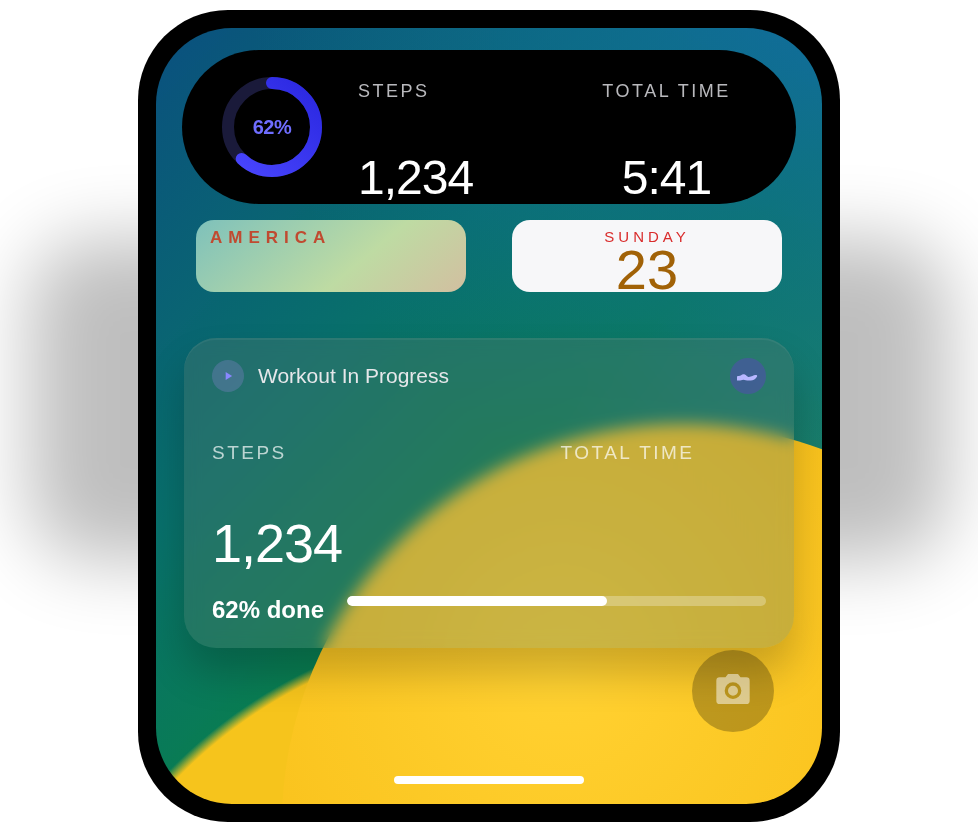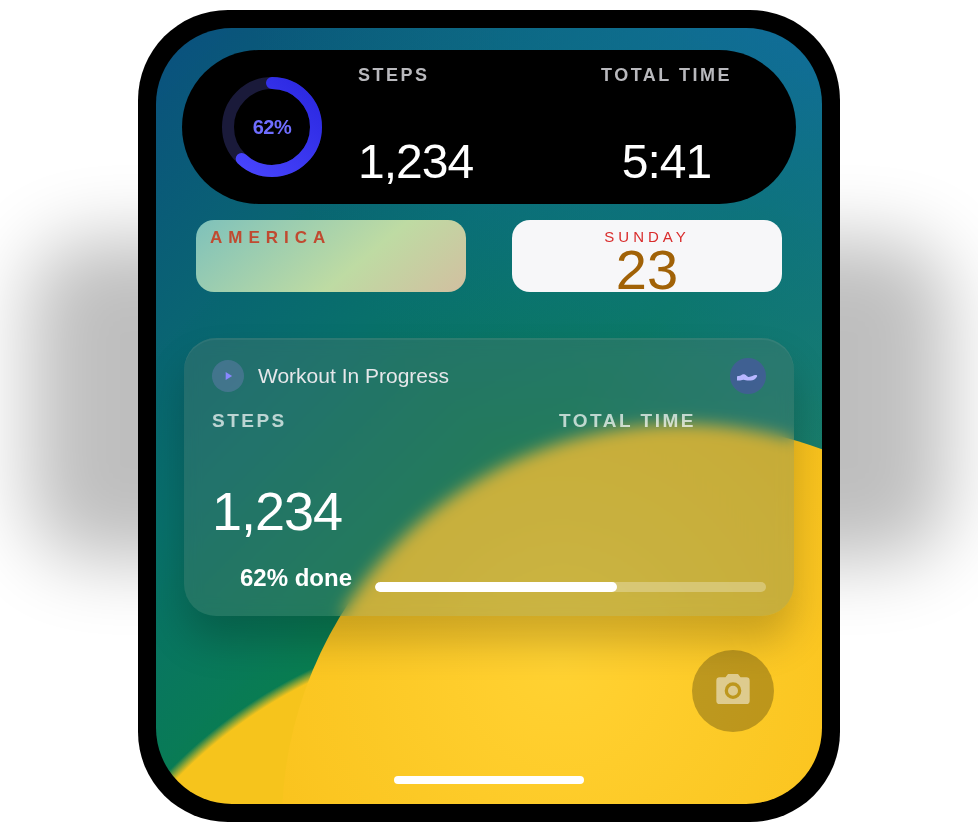--- a/index.html
+++ b/index.html
@@ -119,21 +119,22 @@
     display:flex;
     flex-direction:column;
     gap:4px;
     flex:1;
   }
   .metric-right{align-items:center;text-align:right;}
   .metric-label{
     font-size:18px;
     letter-spacing:2.5px;
     color:#b9b9bd;
-    font-weight:700;
+    font-weight:400;
+    margin-top:32px;
   }
   .metric-value{
     font-size:48px;
     font-weight:500;
     letter-spacing:-1px;
     color:#fff;
     margin-top:44px;
   }
 
   
@@ -221,24 +222,23 @@
   .card-metrics{
     display:flex;
     justify-content:space-between;
     margin-top:16px;
   }
   .card-metrics .metric-label{font-size:19px;letter-spacing:2.5px;color:rgba(255,255,255,.7);}
   .card-metrics .metric-value{font-size:54px;font-weight:500;}
 
   .progress-row{
     display:flex;
-    align-items:flex-end;
+    align-items:flex-start;
     gap:23px;
     margin-top:22px;
-    margin-left:28px;
   }
   .progress-label{
     font-size:24px;
     font-weight:600;
     white-space:nowrap;
   }
   .track{
     flex:1;
     height:10px;
     border-radius:6px;

